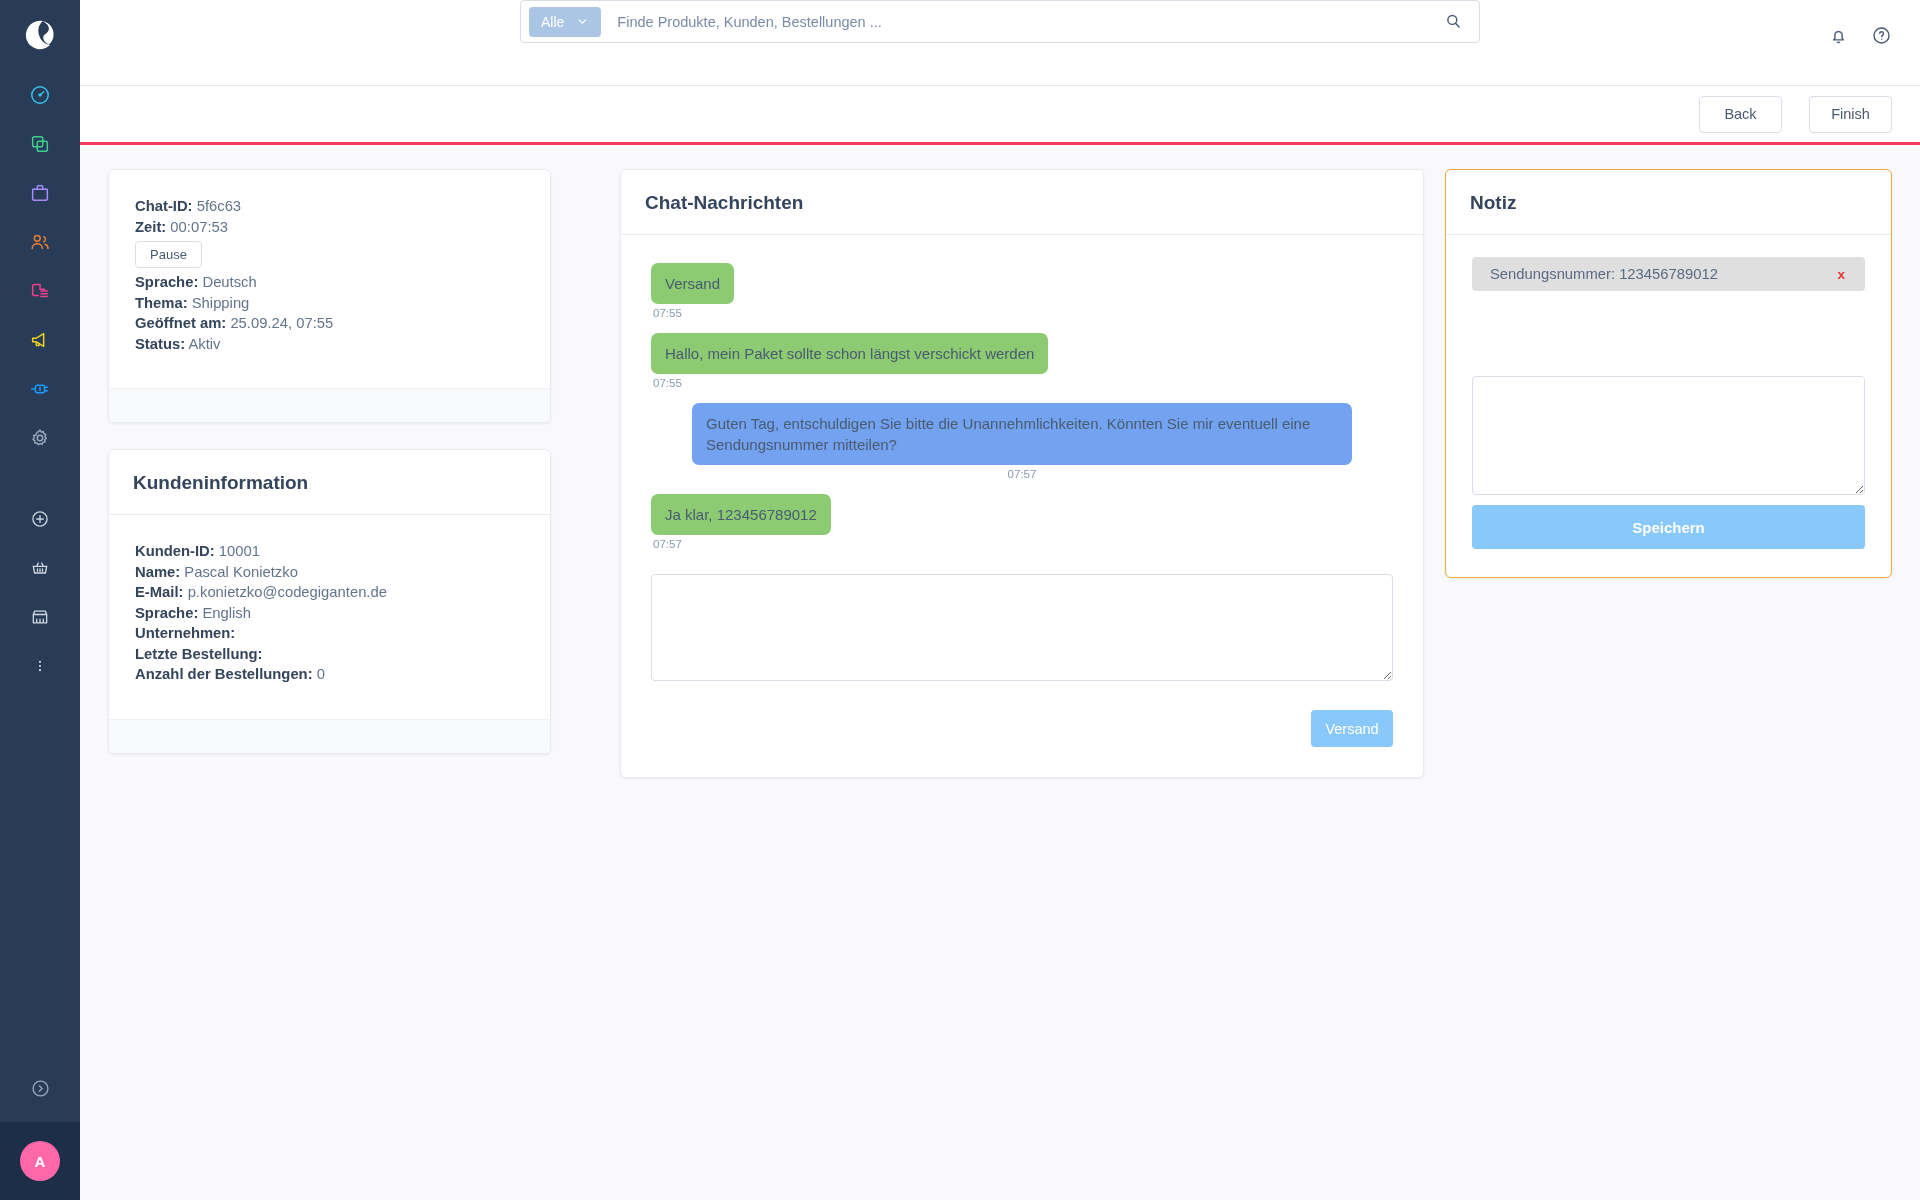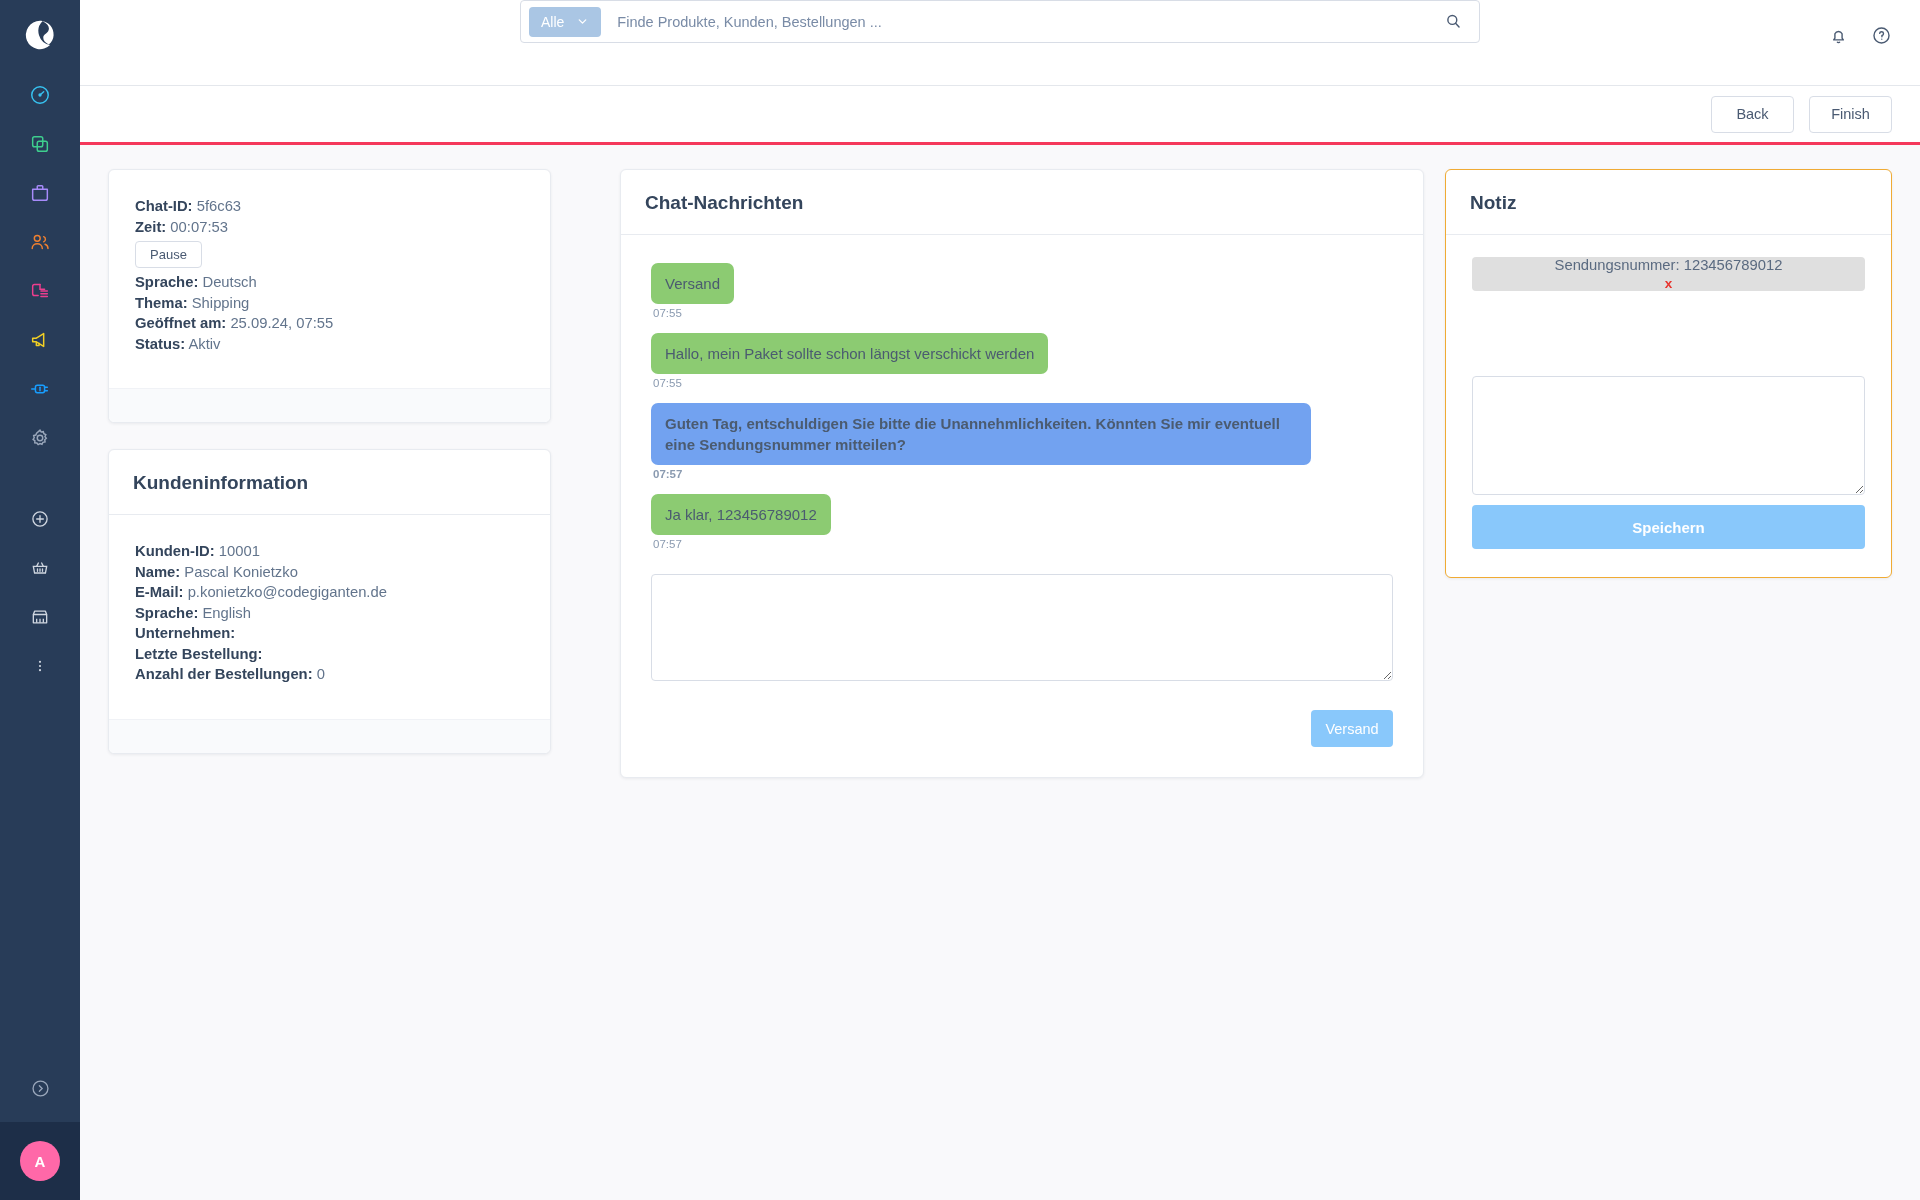--- a/index.html
+++ b/index.html
@@ -84,21 +84,21 @@
   .topbar-right {
     position: absolute; right: 28px; top: 0; height: 70px;
     display: flex; align-items: center; gap: 22px;
   }
   .icon-btn { background: none; border: none; cursor: pointer; display: flex; padding: 0; }
 
   
   .actionbar {
     height: 59px; background: #fff;
     display: flex; align-items: center; justify-content: flex-end;
-    padding-right: 28px; gap: 15px;
+    padding-right: 28px; gap: 27px;
     border-bottom: 3px solid #f5385b;
   }
   .btn-outline {
     min-width: 83px; height: 37px;
     background: #fff; border: 1px solid #d8dde6; border-radius: 4px;
     color: #4a5a72; font-size: 14.5px;
     font-family: "Liberation Sans", sans-serif;
     cursor: pointer;
   }
 
@@ -132,21 +132,21 @@
     border: 1px solid #d8dde6; border-radius: 4px;
     background: #fff; color: #4a5a72; font-size: 13px;
     font-family: "Liberation Sans", sans-serif; cursor: pointer;
     display: inline-block;
   }
 
   
   .chat-body { padding: 28px 30px 30px 30px; }
   .msg-row { display: flex; flex-direction: column; }
   .msg-row.left { align-items: flex-start; }
-  .msg-row.right { align-items: flex-start; font-weight: bold; }
+  .msg-row.right { align-items: center; }
   .bubble {
     max-width: 660px;
     padding: 10px 14px;
     border-radius: 7px;
     font-size: 15px; line-height: 21px;
     color: #4b5b70;
   }
   .bubble.in  { background: #8ccb72; }
   .bubble.out { background: #72a2f0; }
   .msg-time { font-size: 11.5px; color: #8a9ab0; margin: 3px 2px 14px 2px; }
@@ -165,23 +165,23 @@
     background: #89c8fb; border: none; border-radius: 4px;
     color: #fff; font-size: 14.5px;
     font-family: "Liberation Sans", sans-serif; cursor: pointer;
   }
 
   
   .card.notiz { border: 1.5px solid #f0ab34; }
   .note-body { padding: 22px 26px 28px 26px; display: flex; flex-direction: column; }
   .note-item {
     background: #dfdfdf; border-radius: 4px;
-    height: 34px; padding: 0 30px;
+    height: 34px; padding: 0 18px;
     display: flex; align-items: center; justify-content: space-between;
-    font-size: 14.8px; color: #5a6a80; flex-direction: column;
+    font-size: 14.8px; color: #5a6a80;
   }
   .note-del {
     background: none; border: none; color: #e8352f;
     font-size: 13.5px; font-weight: bold; cursor: pointer;
     font-family: "Liberation Sans", sans-serif; padding: 0 2px;
   }
   .note-spacer { height: 85px; }
   .note-textarea {
     width: 100%; height: 119px;
     border: 1px solid #d8dde6; border-radius: 4px;

